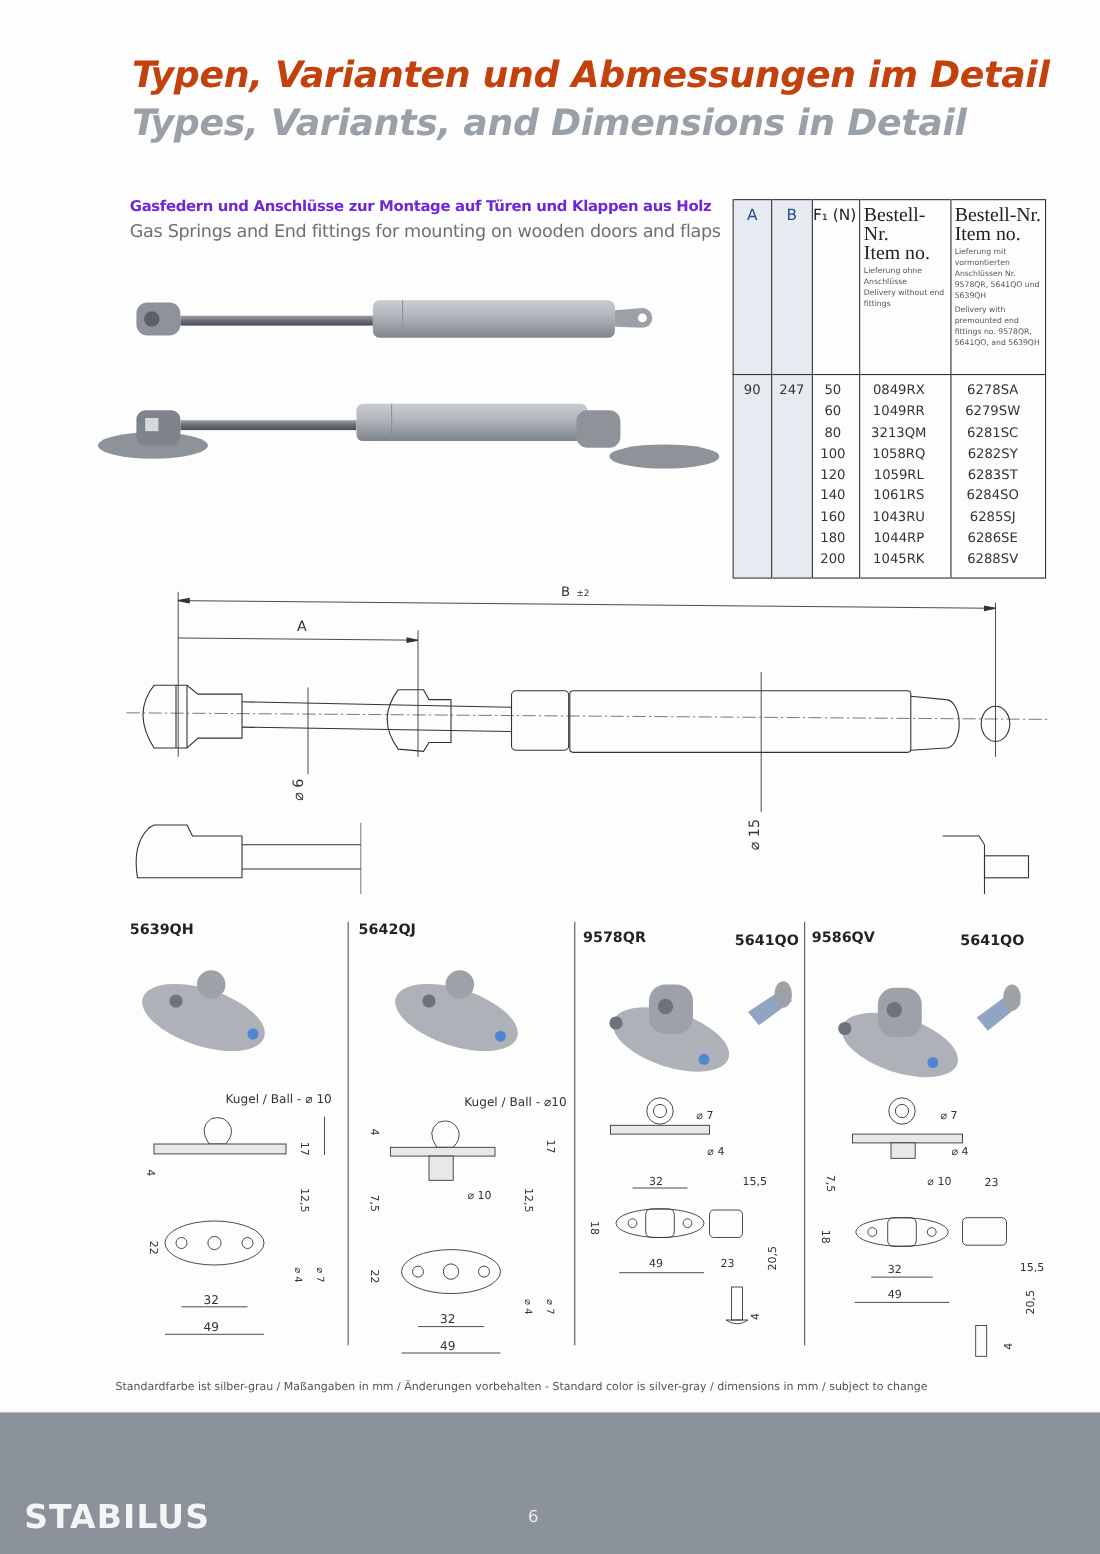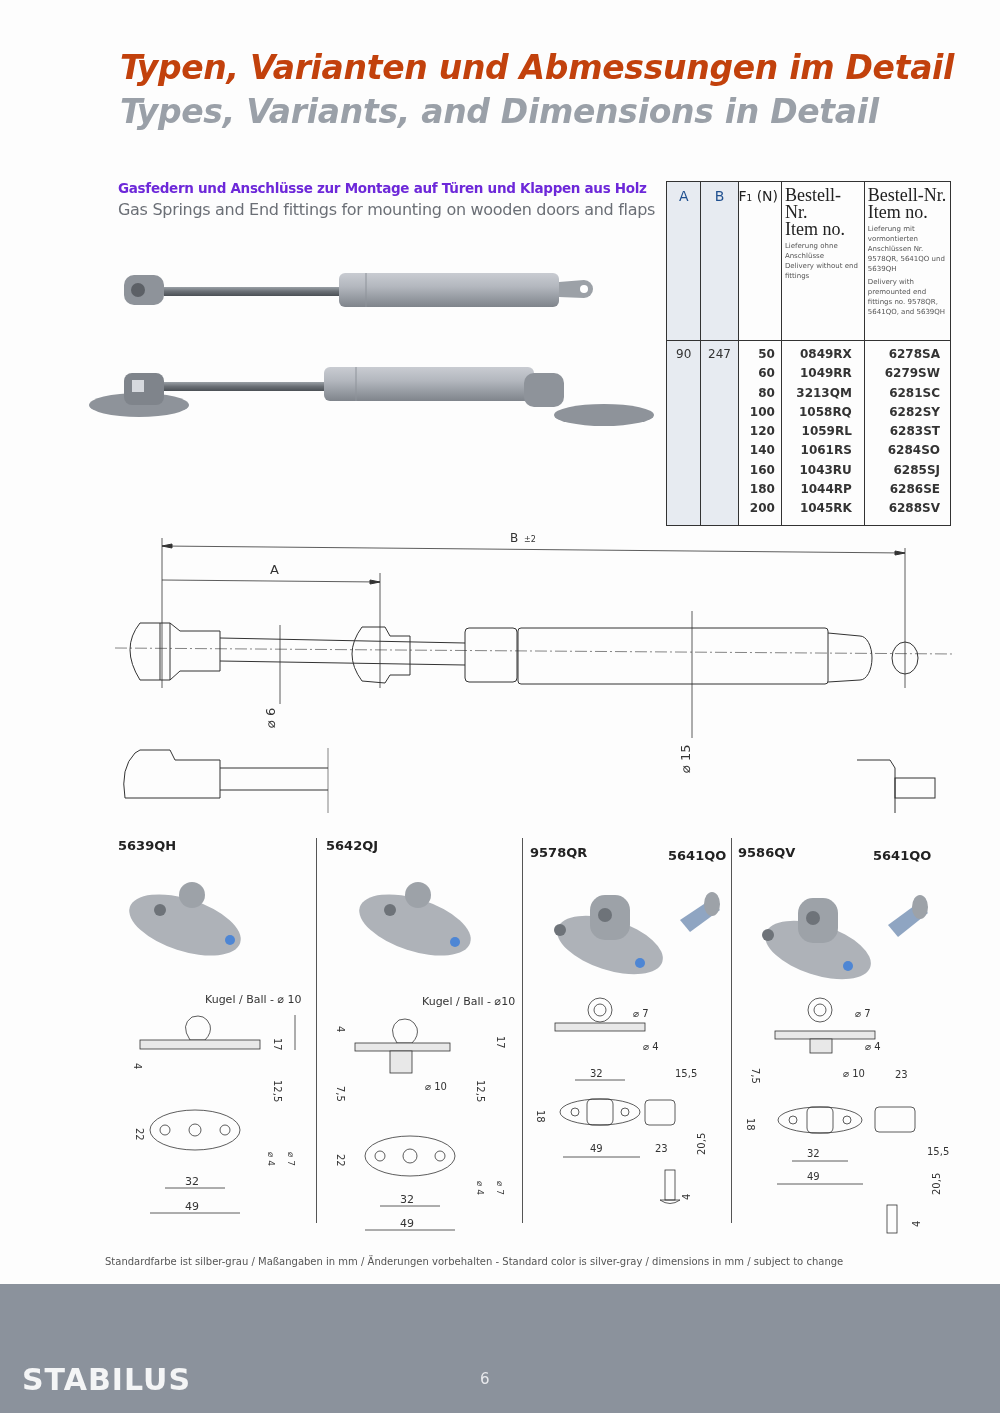--- a/index.html
+++ b/index.html
@@ -28,21 +28,21 @@
   .spec-table th { font-weight: normal; height: 152px; border-bottom: 1.5px solid #333; }
   .col-a, .col-b { background: #e7ebf1; }
   .h-ab { font-size: 14px; color: #1f4f8f; font-weight: bold; text-align: center; padding-top: 6px !important; }
   .h-f { font-size: 14px; text-align: left; padding-top: 6px !important; }
   .h-item { text-align: left; padding: 5px 3px 0 3px !important; }
   .h-item .big { font-size: 18px; line-height: 17px; font-family: Liberation Serif, serif; }
   .h-item .small { font-size: 7px; color: #555; line-height: 10px; margin-top: 3px; }
   .h-item .small2 { font-size: 7px; color: #555; line-height: 10px; }
   .spec-table td { font-size: 12px; color: #333; line-height: 19.3px; padding-top: 4px; padding-bottom: 6px; }
   .c-center { text-align: center; margin-left: 21px; }
-  .c-right { text-align: right; padding-right: 6px !important; font-weight: bold; }
+  .c-right { text-align: center; padding-right: 6px !important; }
 
   
   .photo { left: 84px; top: 255px; width: 570px; height: 175px; }
 
   
   .drawing { left: 100px; top: 528px; width: 860px; height: 285px; }
   .fit-divider { width: 1px; background: #555; top: 838px; height: 385px; }
   .fit-code { font-size: 13px; font-weight: bold; color: #222; }
   .note { left: 105px; top: 1256px; font-size: 10px; color: #555; white-space: nowrap; }
 

